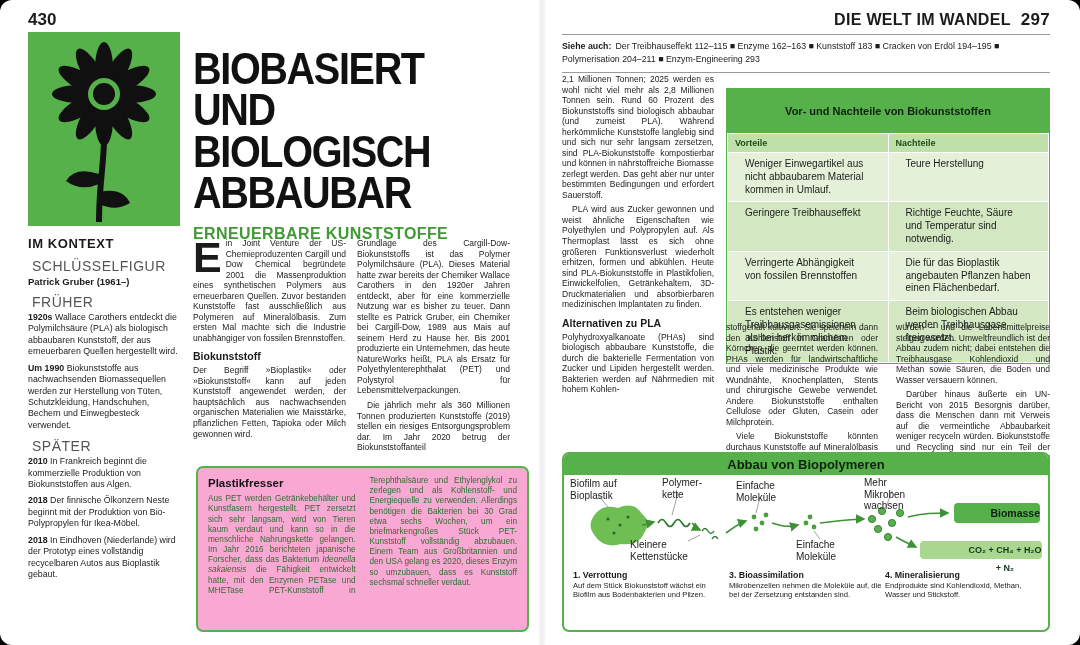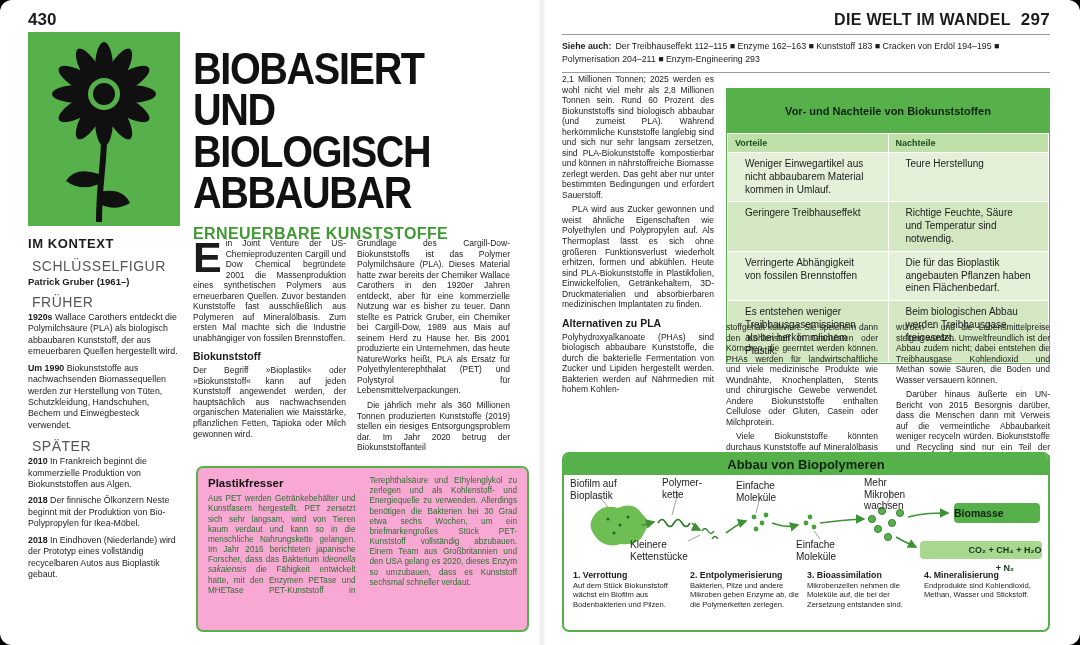--- a/index.html
+++ b/index.html
@@ -58,21 +58,21 @@
   .vtable tr:nth-child(odd) td { background:#e4f1d8; }
   .vtable tr:nth-child(even) td { background:#d3e8c2; }
 
   .dbox { position:absolute; left:562px; top:452px; width:488px; height:180px; background:#fff;
           border:2px solid #57b14b; border-radius:7px; overflow:hidden; }
   .dbox-title { background:#57b14b; color:#0d230d; font-weight:bold; font-size:13px; text-align:center;
                 height:21px; line-height:21px; }
   .canvas { position:relative; width:484px; height:92px; }
   .dlabel { position:absolute; font-size:10px; line-height:1.15; color:#222; }
   .biomasse-box { position:absolute; left:390px; top:28px; width:86px; height:20px; background:#57b14b;
-                  border-radius:4px; color:#0d230d; font-weight:bold; font-size:10.5px; text-align:left; line-height:20px; }
+                  border-radius:4px; color:#0d230d; font-weight:bold; font-size:10.5px; text-align:right; line-height:20px; }
   .formula-box { position:absolute; left:356px; top:66px; width:122px; height:18px; background:#aad790;
                  border-radius:4px; color:#14381a; font-weight:bold; font-size:9px; text-align:center; line-height:18px;padding-left:48px; }
   .steps { display:flex; gap:2px; padding:3px 9px 6px; }
   .step { flex:1; }
   .step-title { font-weight:bold; font-size:8.8px; margin-bottom:1px; }
   .step-text { font-size:7.6px; line-height:1.25; color:#222; }
 </style>
 </head>
 <body>
 
@@ -260,24 +260,20 @@
       <div class="dlabel" style="left:300px; top:2px; width:62px;">Mehr Mikroben wachsen</div>
       <div class="biomasse-box">Biomasse</div>
       <div class="formula-box">CO₂ + CH₄ + H₂O + N₂</div>
     </div>
     <div class="steps">
       <div class="step">
         <div class="step-title">1. Verrottung</div>
         <div class="step-text">Auf dem Stück Biokunststoff wächst ein Biofilm aus Bodenbakterien und Pilzen.</div>
       </div>
       <div class="step">
-        <div class="step-title">2. Entpolymerisierung</div>
-        <div class="step-text">Bakterien, Pilze und andere Mikroben geben Enzyme ab, die die Polymerketten zerlegen.</div>
-      </div>
-      <div class="step">
         <div class="step-title">3. Bioassimilation</div>
         <div class="step-text">Mikrobenzellen nehmen die Moleküle auf, die bei der Zersetzung entstanden sind.</div>
       </div>
       <div class="step">
         <div class="step-title">4. Mineralisierung</div>
         <div class="step-text">Endprodukte sind Kohlendioxid, Methan, Wasser und Stickstoff.</div>
       </div>
     </div>
   </div>
 </div>

